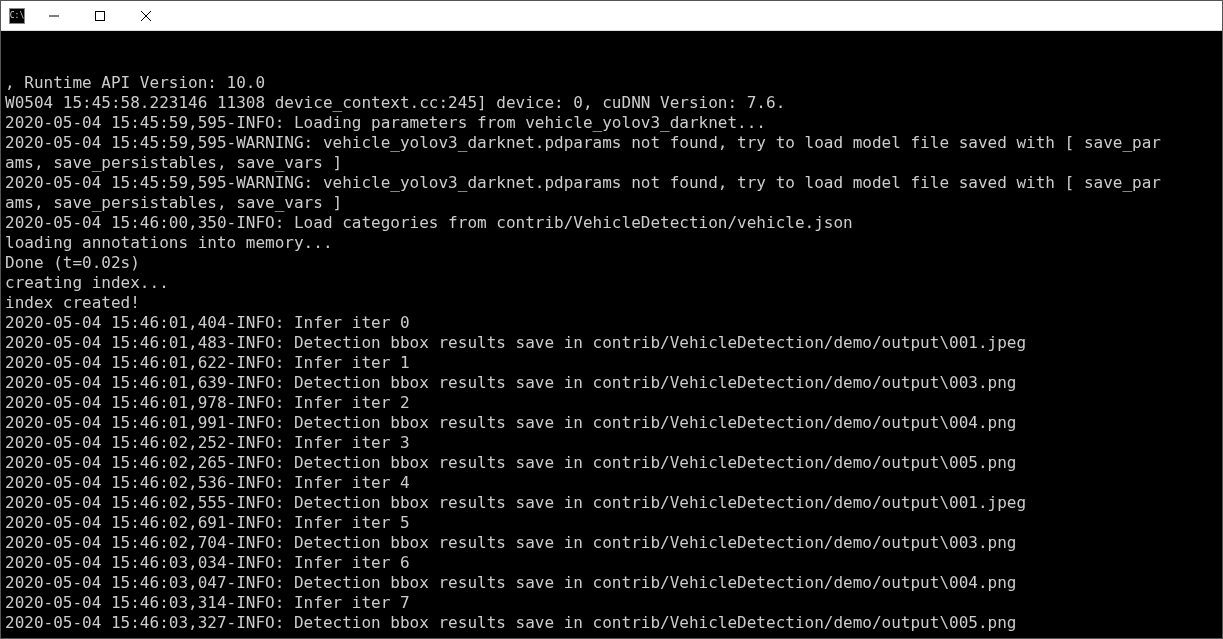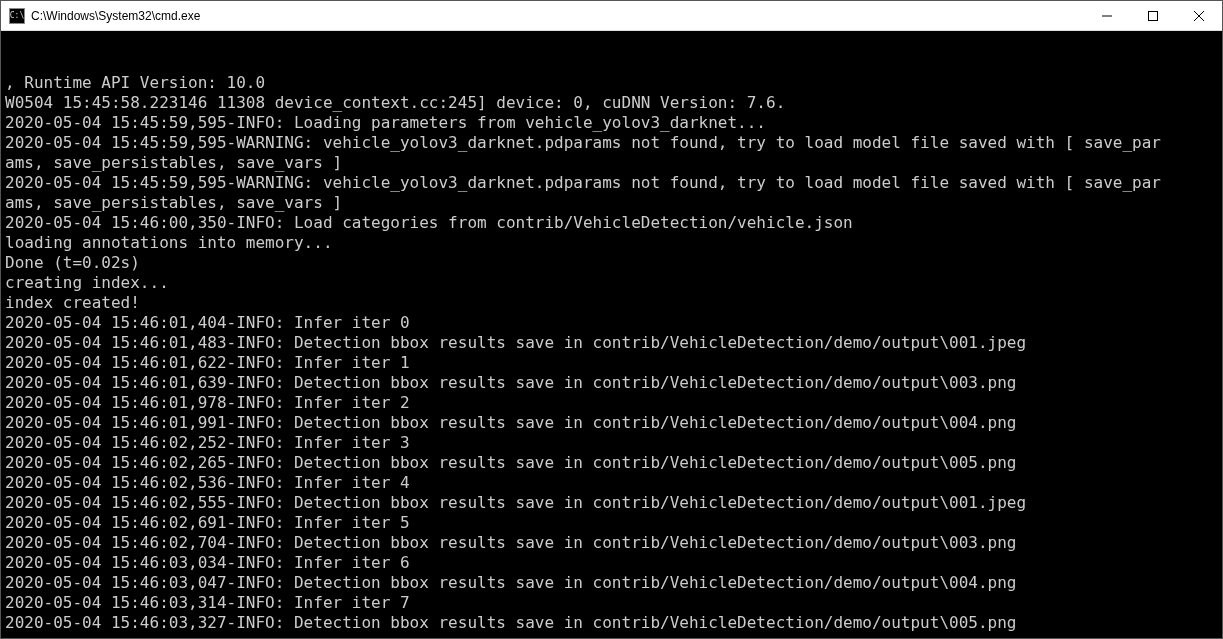--- a/index.html
+++ b/index.html
@@ -79,21 +79,20 @@
     .terminal-line {
       white-space: pre;
     }
   </style>
 </head>
 <body>
 
 <div class="window">
   <div class="titlebar">
     <div class="titlebar-icon">C:\</div>
-    <div class="titlebar-title">C:\Windows\System32\cmd.exe</div>
     <div class="titlebar-controls">
       <div class="titlebar-btn">
         <svg viewBox="0 0 10 10">
             <line x1="0" y1="5" x2="10" y2="5" stroke="#000" stroke-width="1"></line>
           </svg>
       </div>
       <div class="titlebar-btn">
         <svg viewBox="0 0 10 10">
             <rect x="0.5" y="0.5" width="9" height="9" stroke="#000" stroke-width="1" fill="none"></rect>
           </svg>

